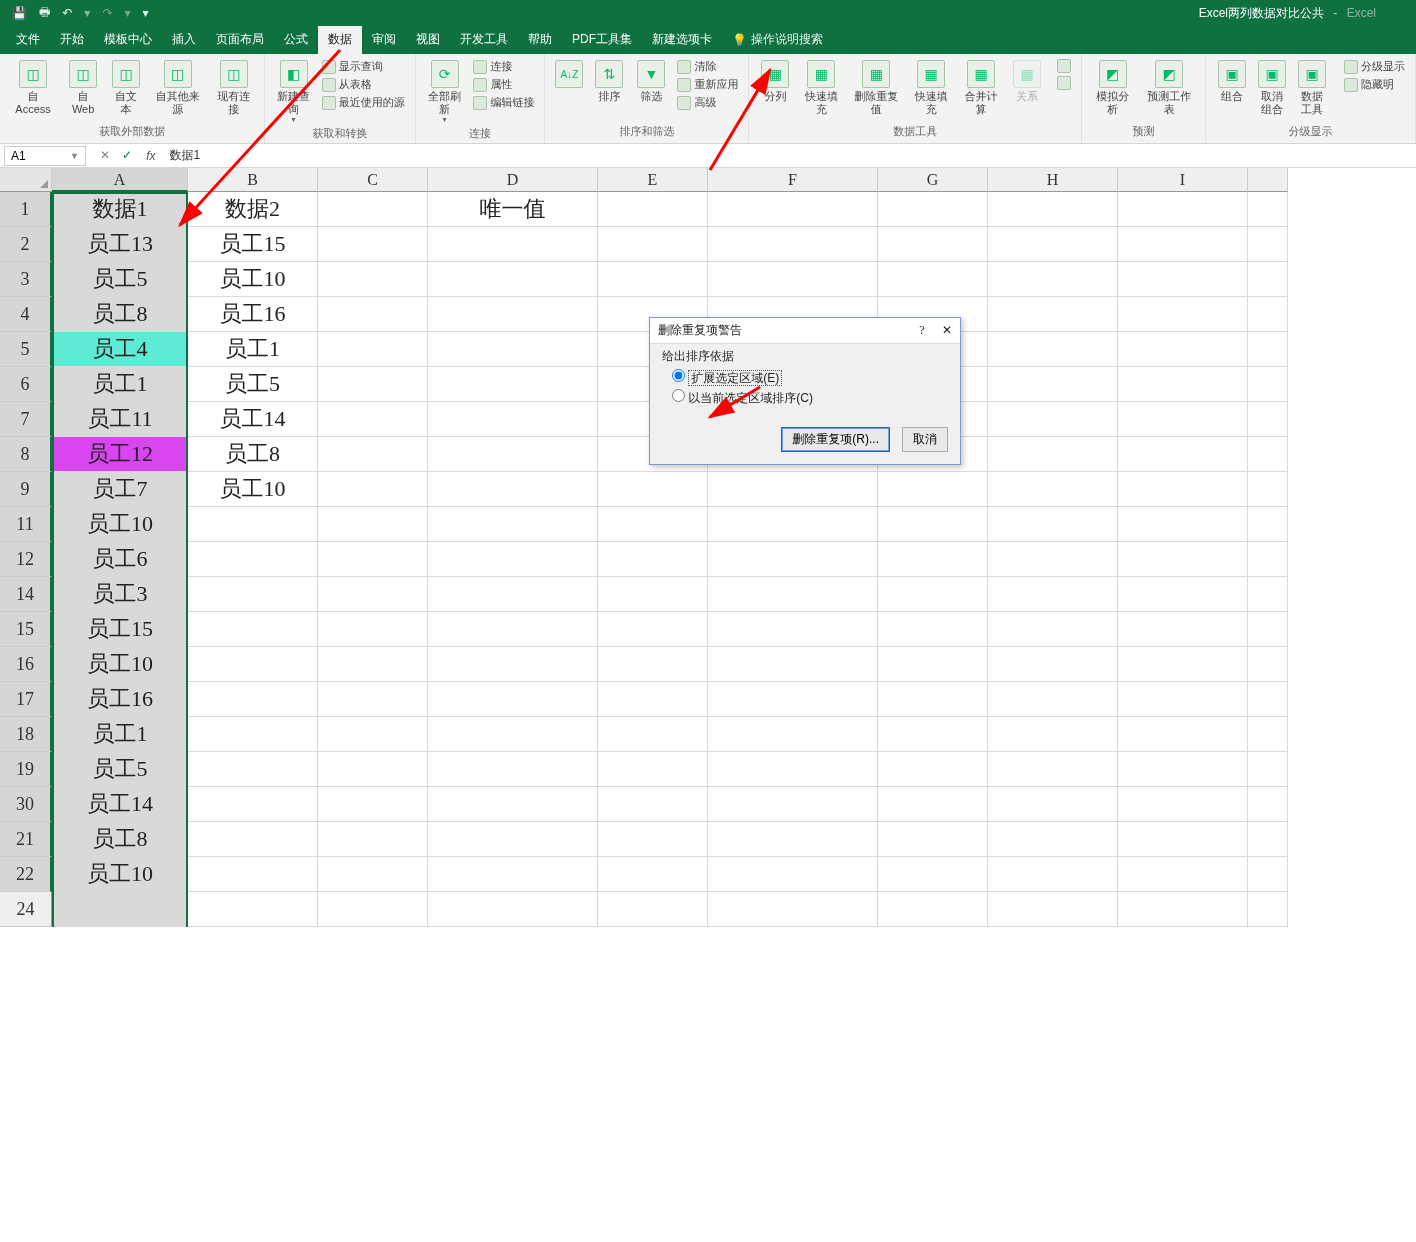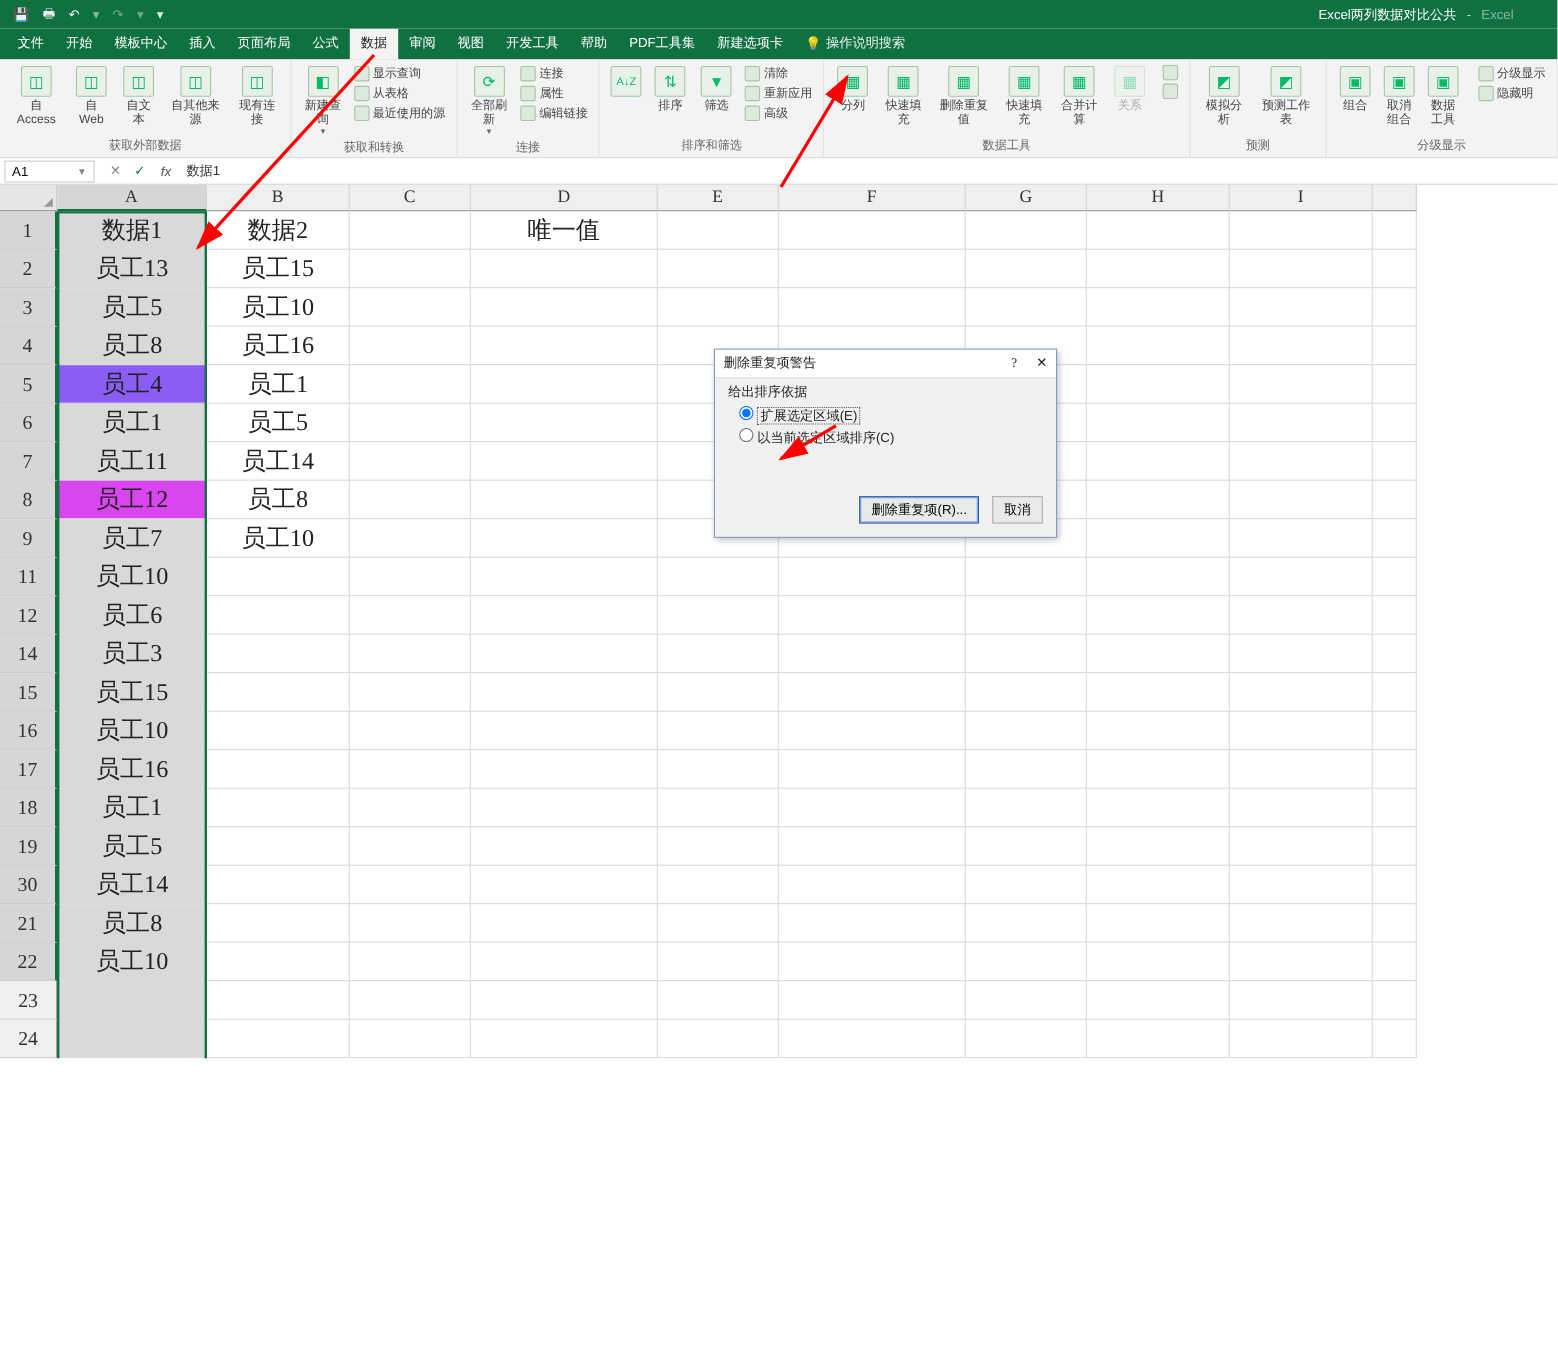--- a/index.html
+++ b/index.html
@@ -61,21 +61,21 @@
 .sel-overlay { position:absolute; border:2px solid #0f7040; pointer-events:none; }
 
 
 .dialog { position:absolute; left:649px; top:317px; width:312px; background:#f0f0f0; border:1px solid #7a9cc6; box-shadow: 2px 2px 6px rgba(0,0,0,.25); font-size:12px; color:#222; z-index:40; }
 .dialog .dtitle { display:flex; align-items:center; justify-content:space-between; padding:4px 8px; background:#fff; border-bottom:1px solid #dcdcdc; }
 .dialog .dtitle .dicons span { margin-left:14px; cursor:pointer; font-family: "Segoe UI Symbol"; }
 .dialog .dbody { padding: 10px 12px 6px; line-height:1.5; background:#f0f0f0; }
 .dialog .dopts { padding: 4px 12px 10px; }
 .dialog .dopts label { display:block; margin:2px 0 2px 10px; }
 .dialog .dfoot { display:flex; justify-content:flex-end; gap:12px; padding:8px 12px 12px; }
-.dialog .dbtn { border:1px solid #adadad; background:#e9e9e9; padding:3px 10px; cursor:pointer; font-size:12px;margin-top:24px; }
+.dialog .dbtn { border:1px solid #adadad; background:#e9e9e9; padding:3px 10px; cursor:pointer; font-size:12px; }
 .dialog .dbtn.primary { border:1px solid #2a5db0; box-shadow: inset 0 0 0 1px #6da0e6; }
 .dialog .radio-focus { border:1px dotted #555; padding:0 2px; }
 
 </style>
 </head>
 <body>
 
 <div class="titlebar">
   <div class="qat">
     <span>💾</span>
@@ -379,21 +379,21 @@
         <div class="cell" style="width: 170px;"></div>
         <div class="cell" style="width: 110px;"></div>
         <div class="cell" style="width: 170px;"></div>
         <div class="cell" style="width: 110px;"></div>
         <div class="cell" style="width: 130px;"></div>
         <div class="cell" style="width: 130px;"></div>
         <div class="cell" style="width: 40px;"></div>
       </div>
       <div class="row">
         <div class="rowhead sel">5</div>
-        <div class="cell selcol" style="width: 136px; background: #8b5cf6;">员工4</div>
+        <div class="cell selcol" style="width: 136px; background: #5eead4;">员工4</div>
         <div class="cell" style="width: 130px;">员工1</div>
         <div class="cell" style="width: 110px;"></div>
         <div class="cell" style="width: 170px;"></div>
         <div class="cell" style="width: 110px;"></div>
         <div class="cell" style="width: 170px;"></div>
         <div class="cell" style="width: 110px;"></div>
         <div class="cell" style="width: 130px;"></div>
         <div class="cell" style="width: 130px;"></div>
         <div class="cell" style="width: 40px;"></div>
       </div>
@@ -575,33 +575,20 @@
         <div class="cell" style="width: 110px;"></div>
         <div class="cell" style="width: 170px;"></div>
         <div class="cell" style="width: 110px;"></div>
         <div class="cell" style="width: 130px;"></div>
         <div class="cell" style="width: 130px;"></div>
         <div class="cell" style="width: 40px;"></div>
       </div>
       <div class="row">
         <div class="rowhead sel">22</div>
         <div class="cell selcol" style="width: 136px; background: rgb(217, 217, 217);">员工10</div>
-        <div class="cell" style="width: 130px;"></div>
-        <div class="cell" style="width: 110px;"></div>
-        <div class="cell" style="width: 170px;"></div>
-        <div class="cell" style="width: 110px;"></div>
-        <div class="cell" style="width: 170px;"></div>
-        <div class="cell" style="width: 110px;"></div>
-        <div class="cell" style="width: 130px;"></div>
-        <div class="cell" style="width: 130px;"></div>
-        <div class="cell" style="width: 40px;"></div>
-      </div>
-      <div class="row">
-        <div class="rowhead">23</div>
-        <div class="cell selcol" style="width: 136px; background: rgb(217, 217, 217);"></div>
         <div class="cell" style="width: 130px;"></div>
         <div class="cell" style="width: 110px;"></div>
         <div class="cell" style="width: 170px;"></div>
         <div class="cell" style="width: 110px;"></div>
         <div class="cell" style="width: 170px;"></div>
         <div class="cell" style="width: 110px;"></div>
         <div class="cell" style="width: 130px;"></div>
         <div class="cell" style="width: 130px;"></div>
         <div class="cell" style="width: 40px;"></div>
       </div>

